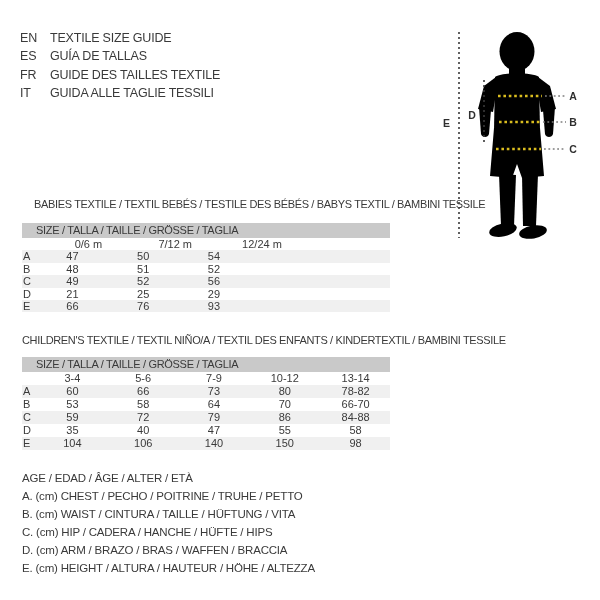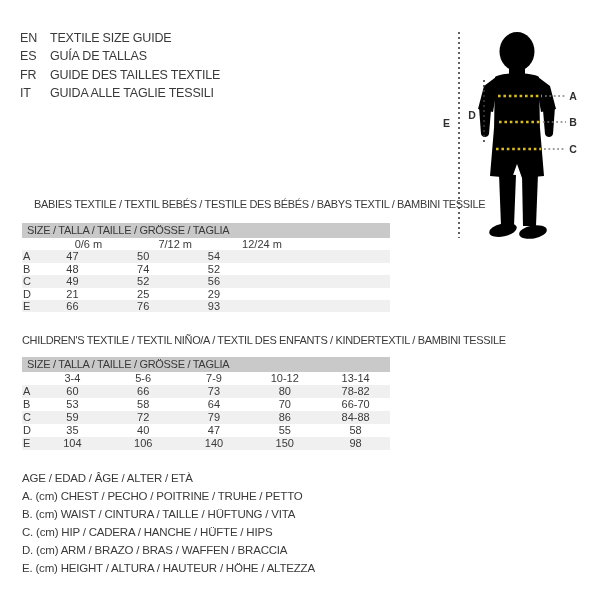--- a/index.html
+++ b/index.html
@@ -17,21 +17,21 @@
 
   
   .section-heading{font-size:11px;letter-spacing:-0.35px;white-space:nowrap;}
   #babies-heading{top:198px;left:34px;}
   #children-heading{top:334px;left:22px;}
 
   
   .size-table{left:22px;width:368px;font-size:11px;}
   #babies-table{top:223px;}
   #children-table{top:357px;}
-  .size-bar{background:#c9c9c9;height:15px;line-height:15.5px;padding-left:5px;letter-spacing:-0.3px;white-space:nowrap;}
+  .size-bar{background:#c9c9c9;height:15px;line-height:15.5px;padding-left:14px;letter-spacing:-0.3px;white-space:nowrap;}
   .t-row{display:flex;}
   .t-row.alt{background:#f0f0f0;}
   .cell{flex:0 0 70.8px;width:70.8px;text-align:center;white-space:nowrap;}
   .cell.lbl{flex:0 0 14px;width:14px;text-align:left;padding-left:1px;}
   #babies-table .hdr{height:13px;line-height:13px;gap:16px;}
   #babies-table .t-row{height:12.4px;line-height:12.4px;}
   #children-table .hdr{height:14px;line-height:14px;}
   #children-table .t-row{height:13px;line-height:13px;}
   #babies-table .hdr,#children-table .hdr{background:#ffffff;}
 
@@ -113,21 +113,21 @@
   </div>
   <div class="t-row alt">
     <span class="cell lbl">A</span>
     <span class="cell">47</span>
     <span class="cell">50</span>
     <span class="cell">54</span>
   </div>
   <div class="t-row">
     <span class="cell lbl">B</span>
     <span class="cell">48</span>
-    <span class="cell">74</span>
+    <span class="cell">51</span>
     <span class="cell">52</span>
   </div>
   <div class="t-row alt">
     <span class="cell lbl">C</span>
     <span class="cell">49</span>
     <span class="cell">52</span>
     <span class="cell">56</span>
   </div>
   <div class="t-row">
     <span class="cell lbl">D</span>

